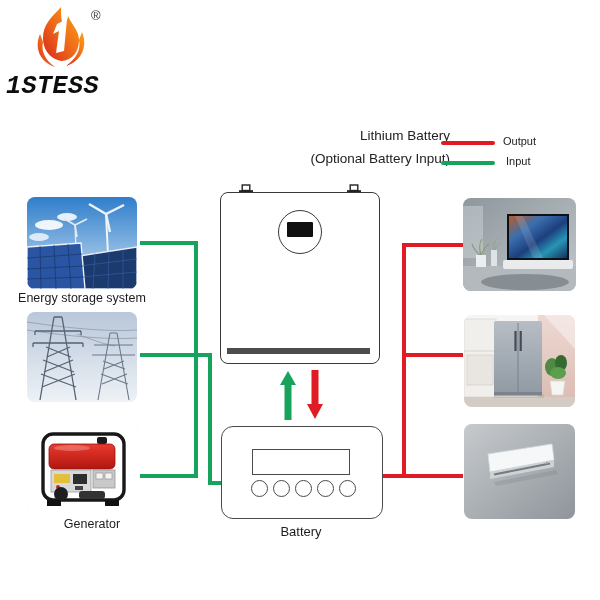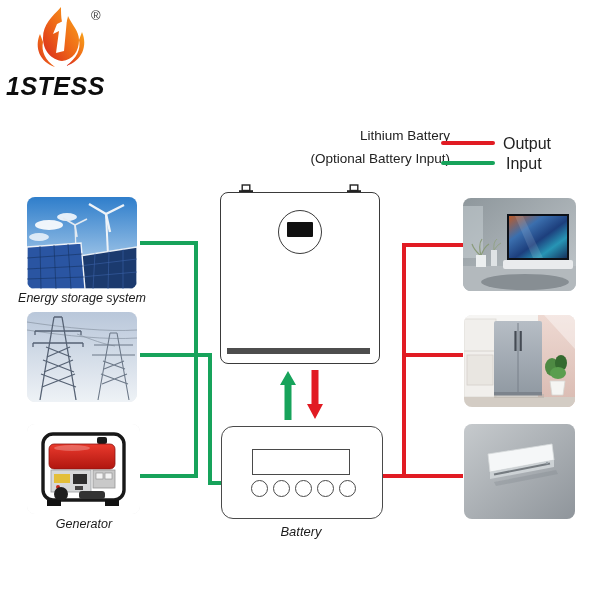--- a/index.html
+++ b/index.html
@@ -2,30 +2,30 @@
 <html style="--red: #e11b23; --green: #17a35b;"><head>
 <meta charset="utf-8">
 <style>
   html,body{margin:0;padding:0;background:#fff;}
   #canvas{position:relative;width:600px;height:600px;background:#fff;overflow:hidden;
           font-family:"Liberation Sans",sans-serif;color:#1b1b1b;}
   .abs{position:absolute;}
   
   .brandname{position:absolute;left:6px;top:72px;width:120px;font-size:25px;font-weight:900;
              font-style:italic;letter-spacing:.5px;color:#0d0d0d;
-             text-shadow:0 0 1px #fff;}
+             text-shadow:0 0 1px #fff;font-family:Liberation Mono, monospace;}
   .rmark{position:absolute;left:91px;top:8px;font-size:13px;color:#333;}
   
   .hdr{position:absolute;left:150px;width:300px;text-align:right;font-size:13.5px;color:#222;}
   
   .swatch{position:absolute;width:54px;height:4px;border-radius:2px;}
-  .legend-label{position:absolute;font-size:16px;color:#222;}
+  .legend-label{position:absolute;font-size:11px;color:#222;}
   
   .card{position:absolute;border-radius:8px;overflow:hidden;box-shadow:0 0 0 1px #ececec inset;}
-  .cap{position:absolute;text-align:center;font-size:12.5px;color:#1c1c1c;font-style:italic;}
+  .cap{position:absolute;text-align:center;font-size:12.5px;color:#1c1c1c;}
   
   .seg{position:absolute;}
   .seg.green{background:var(--green,#17a35b);}
   .seg.red{background:var(--red,#e11b23);}
   
   .battery{position:absolute;left:220px;top:192px;width:158px;height:170px;background:#fff;
            border:1.5px solid #3a3a3a;border-radius:8px;}
   .bat-circle{position:absolute;left:57px;top:17px;width:42px;height:42px;border:1.5px solid #3a3a3a;
               border-radius:50%;background:#fff;}
   .bat-screen{position:absolute;left:8px;top:11px;width:26px;height:15px;background:#101010;border-radius:1px;}
@@ -209,21 +209,21 @@
       <rect x="48" y="62" width="8" height="4" fill="#444"></rect>
       <rect x="66" y="46" width="22" height="18" fill="#c9c9c9" stroke="#979797" stroke-width=".8"></rect>
       <rect x="69" y="49" width="7" height="6" fill="#f4f4f4" stroke="#888" stroke-width=".6"></rect>
       <rect x="78" y="49" width="7" height="6" fill="#f4f4f4" stroke="#888" stroke-width=".6"></rect>
       <circle cx="34" cy="70" r="7" fill="#1f1f1f"></circle>
       <rect x="52" y="67" width="26" height="8" rx="3" fill="#333"></rect>
       <rect x="20" y="76" width="14" height="6" fill="#111"></rect>
       <rect x="78" y="76" width="14" height="6" fill="#111"></rect>
     </svg>
   </div>
-  <div class="cap" style="left:4px;top:517px;width:160px">Generator</div>
+  <div class="cap" style="left:12px;top:517px;width:160px">Generator</div>
 
   <div class="card" style="left:463px;top:198px;width:113px;height:93px">
     <svg width="113" height="93" viewBox="0 0 113 93">
       <defs>
         <linearGradient id="wall1" x1="0" y1="0" x2="1" y2="1">
           <stop offset="0" stop-color="#8e979c"></stop>
             <stop offset="1" stop-color="#c2c8cc"></stop>
         </linearGradient>
         <linearGradient id="scr" x1="0" y1="0" x2="1" y2="1">
           <stop offset="0" stop-color="#bb5b2a"></stop>

